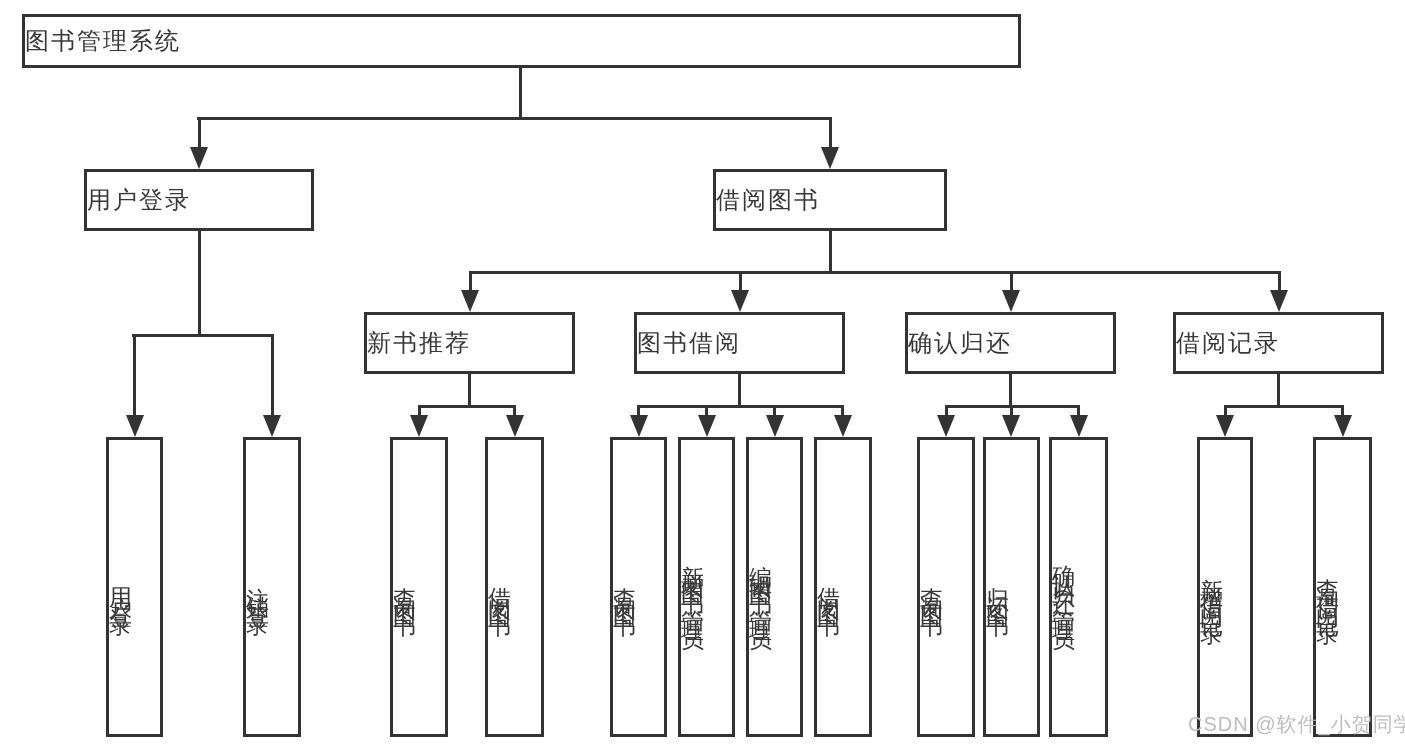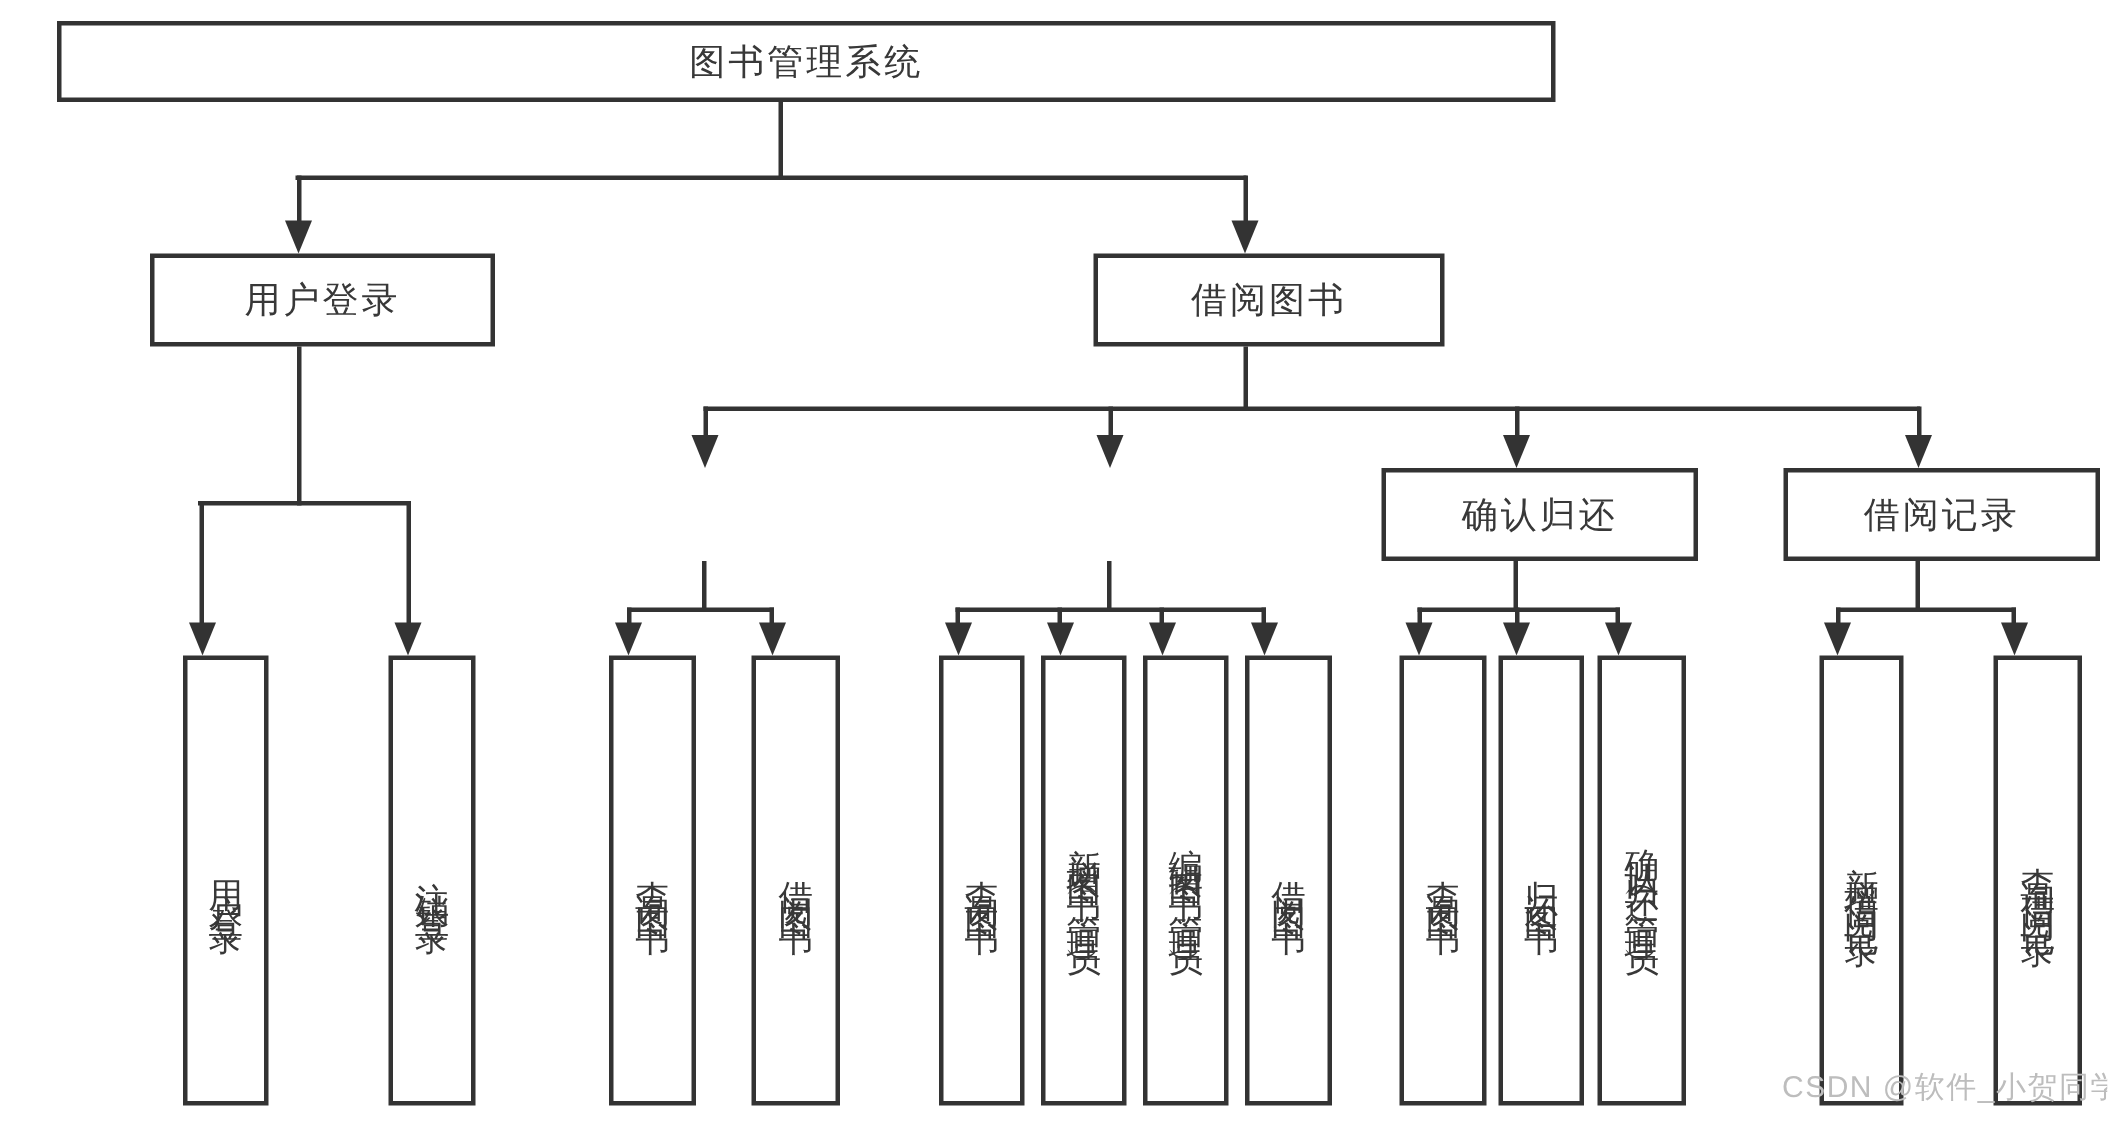--- a/index.html
+++ b/index.html
@@ -8,21 +8,21 @@
     width:1405px; height:747px;
     background:var(--bg,#ffffff);
     font-family:"Liberation Sans","DejaVu Sans",sans-serif;
     overflow:hidden;
   }
   .box {
     position:absolute;
     background:#ffffff;
     border:3px solid var(--line,#333333);
     box-sizing:border-box;
-    display:flex; align-items:center; justify-content:center;margin-left:16px;
+    display:flex; align-items:center; 
   }
   .box .lbl {
     font-size:24px;
     color:var(--text,#383838);
     letter-spacing:2px;
     white-space:nowrap;
   }
   .leaf .lbl {
     writing-mode:vertical-rl;
     text-orientation:mixed;
@@ -59,20 +59,26 @@
     <span class="lbl">图书管理系统</span>
   </div>
 
   <div class="box" style="left:84px;top:169px;width:230px;height:62px">
     <span class="lbl">用户登录</span>
   </div>
   <div class="box" style="left:713px;top:169px;width:234px;height:62px">
     <span class="lbl">借阅图书</span>
   </div>
 
+  <div class="box" style="left:364px;top:312px;width:211px;height:62px">
+    <span class="lbl">新书推荐</span>
+  </div>
+  <div class="box" style="left:634px;top:312px;width:211px;height:62px">
+    <span class="lbl">图书借阅</span>
+  </div>
   <div class="box" style="left:905px;top:312px;width:211px;height:62px">
     <span class="lbl">确认归还</span>
   </div>
   <div class="box" style="left:1173px;top:312px;width:211px;height:62px">
     <span class="lbl">借阅记录</span>
   </div>
 
   <div class="box leaf" style="left:106px;top:437px;width:57px;height:300px">
     <span class="lbl">用户登录</span>
   </div>

